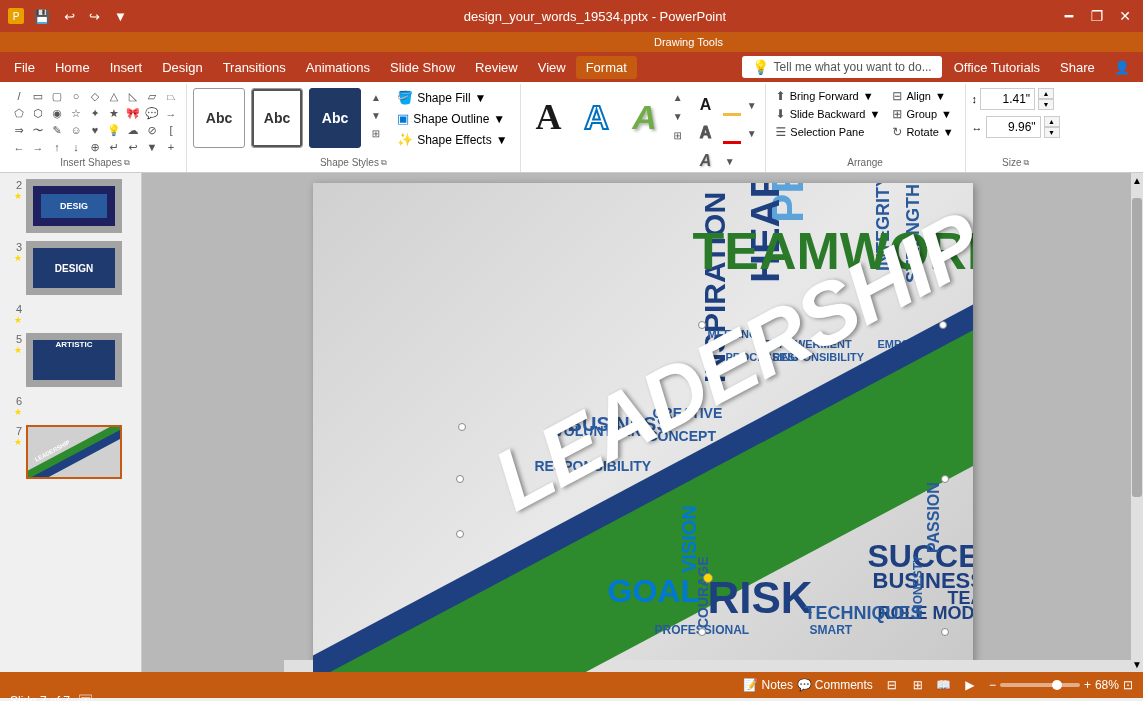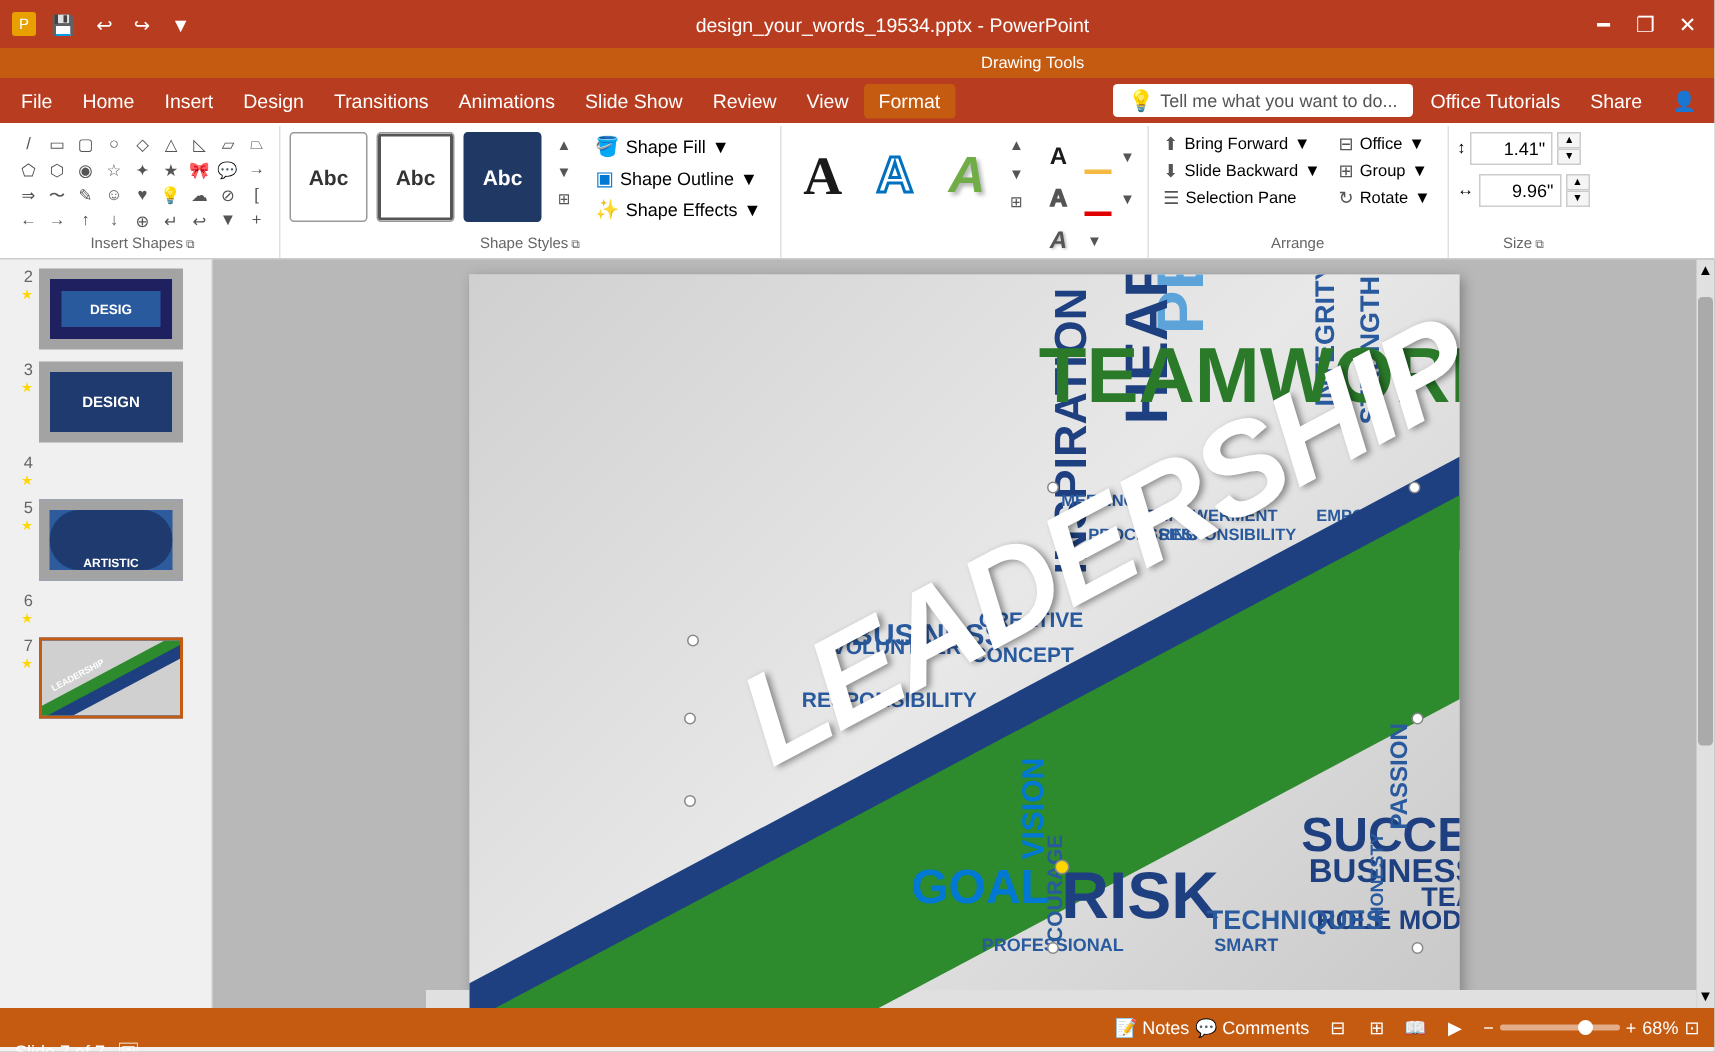--- a/index.html
+++ b/index.html
@@ -434,21 +434,21 @@
             <span>▼</span>
           </div>
           <div class="arrange-btn">
             <span class="arr-icon">☰</span>
             <span>Selection Pane</span>
           </div>
         </div>
         <div class="arrange-col">
           <div class="arrange-btn">
             <span class="arr-icon">⊟</span>
-            <span>Office</span>
+            <span>Align</span>
             <span>▼</span>
           </div>
           <div class="arrange-btn">
             <span class="arr-icon">⊞</span>
             <span>Group</span>
             <span>▼</span>
           </div>
           <div class="arrange-btn">
             <span class="arr-icon">↻</span>
             <span>Rotate</span>
@@ -527,21 +527,21 @@
         <span class="slide-star">★</span>
       </div>
     </div>
 
     <div class="slide-thumb">
       <div class="slide-num-star">
         <span class="slide-num">5</span>
         <span class="slide-star">★</span>
       </div>
       <div class="slide-img">
-        <div style="background:#1e3a6e;width:100%;height:100%;display:flex;align-items:flex-end;justify-content:center;border-radius:26px;">
+        <div style="background:#1e3a6e;width:100%;height:100%;display:flex;align-items:flex-start;justify-content:center;">
           <span style="color:white;font-size:8px;font-weight:bold;">ARTISTIC</span>
         </div>
       </div>
     </div>
 
     <div class="slide-thumb">
       <div class="slide-num-star">
         <span class="slide-num">6</span>
         <span class="slide-star">★</span>
       </div>

